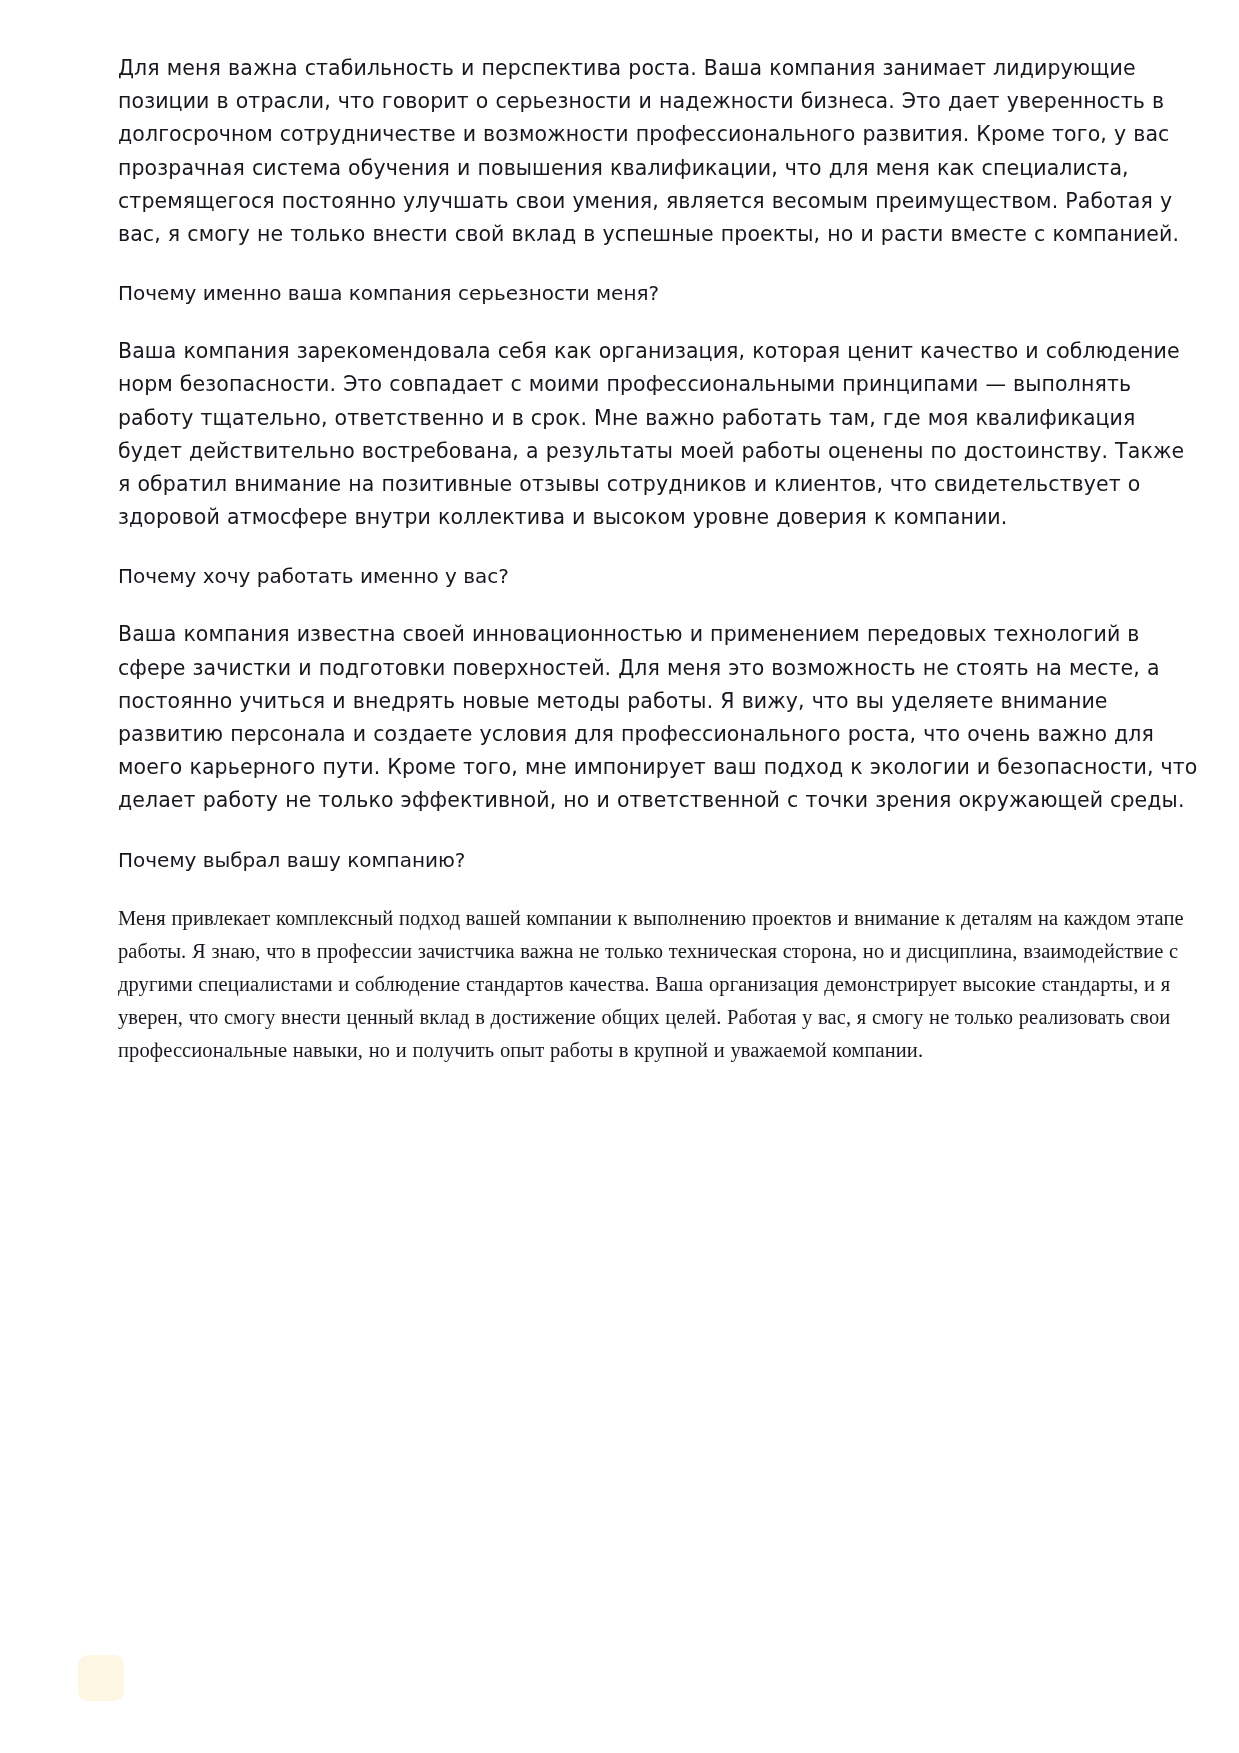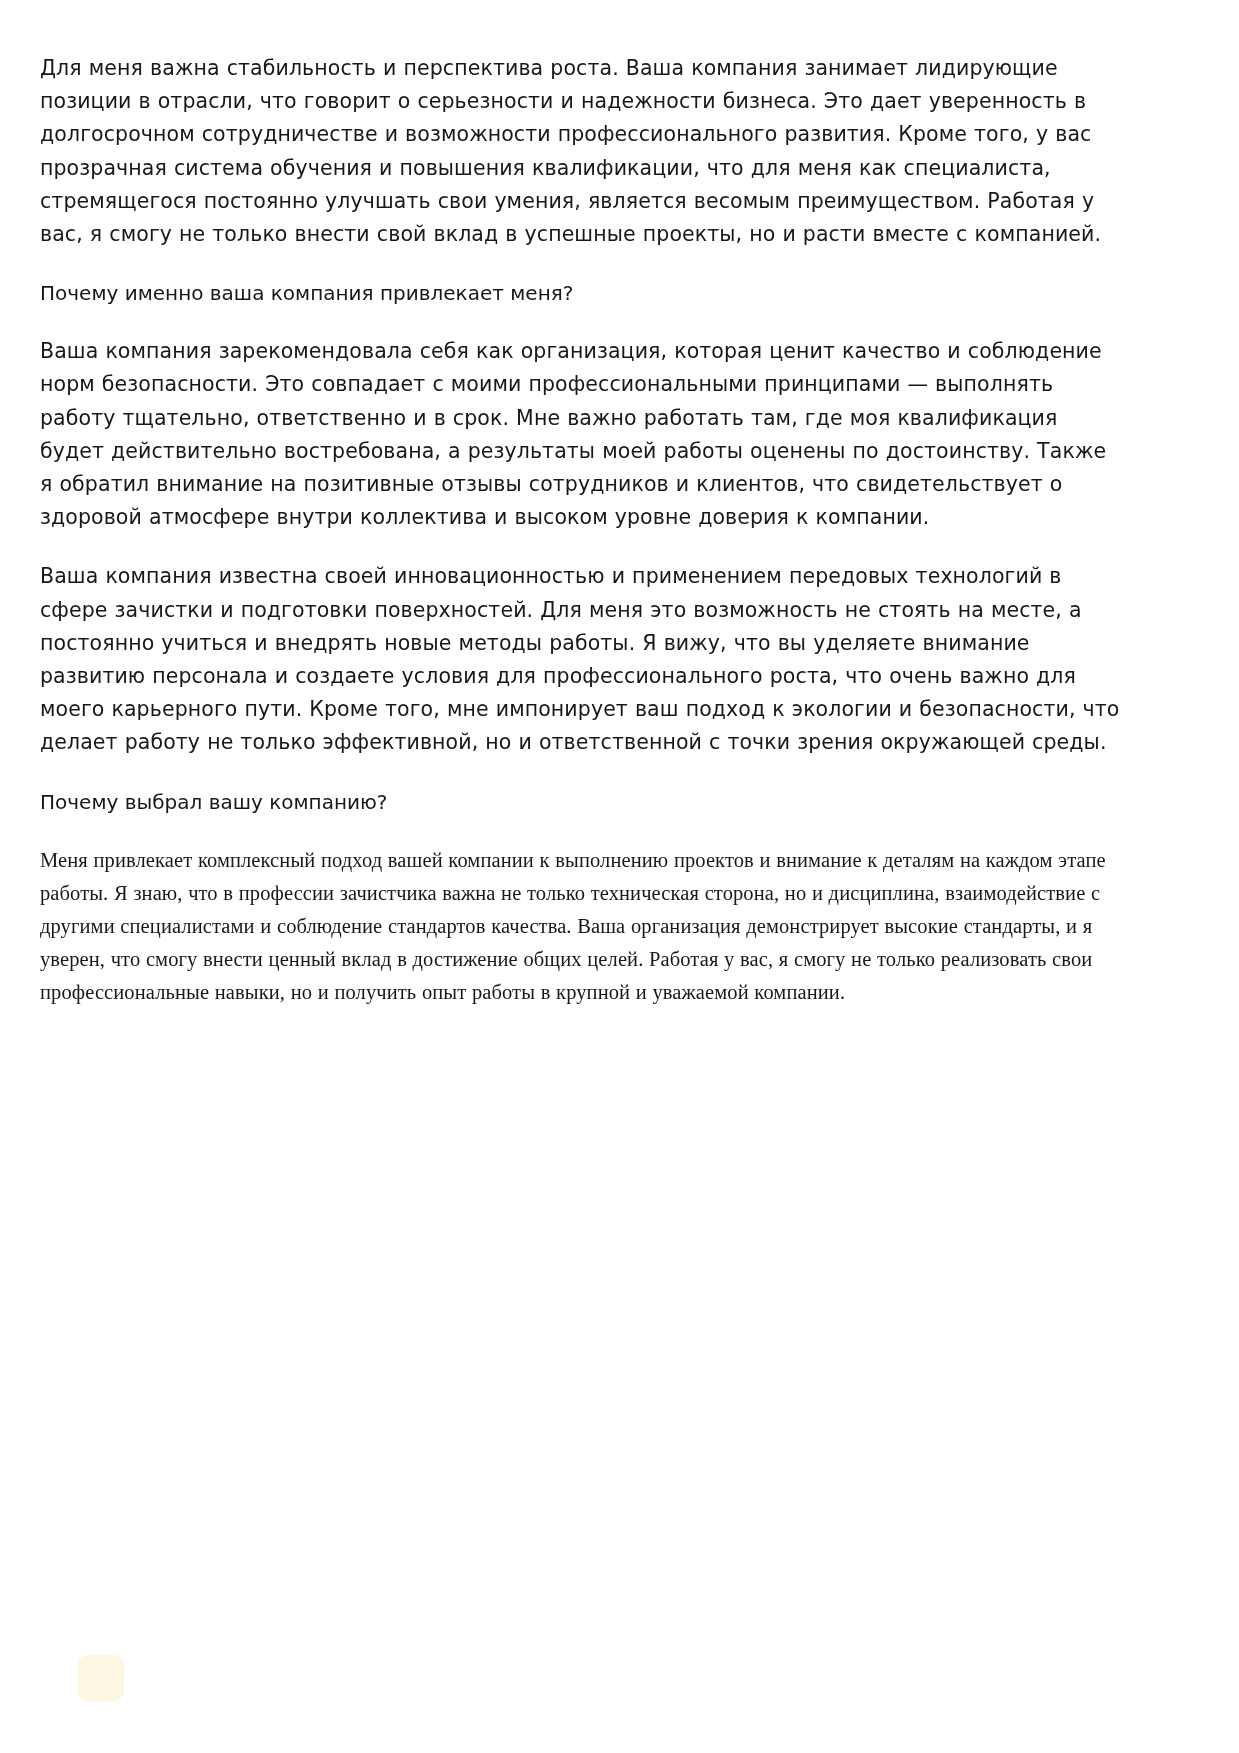--- a/index.html
+++ b/index.html
@@ -16,21 +16,21 @@
     overflow: hidden;
   }
   .page {
     position: absolute;
     top: 0;
     left: 0;
     width: 1239px;
     height: 1753px;
     background: #ffffff;
     box-sizing: border-box;
-    padding: 52px 78px 0 40px;
+    padding: 52px 78px 0 118px;
   }
   .doc-body {
     width: 1080px;
   }
   p.para {
     margin: 0 0 26px 0;
     font-size: 20.5px;
     line-height: 1.62;
     color: #16181d;
     text-align: left;
@@ -58,24 +58,25 @@
   }
 </style>
 </head>
 <body>
 
 <div class="page">
   <div class="doc-body">
 
     <p class="para">Для меня важна стабильность и перспектива роста. Ваша компания занимает лидирующие позиции в отрасли, что говорит о серьезности и надежности бизнеса. Это дает уверенность в долгосрочном сотрудничестве и возможности профессионального развития. Кроме того, у вас прозрачная система обучения и повышения квалификации, что для меня как специалиста, стремящегося постоянно улучшать свои умения, является весомым преимуществом. Работая у вас, я смогу не только внести свой вклад в успешные проекты, но и расти вместе с компанией.</p>
 
-    <p class="question">Почему именно ваша компания привлекает меня?</p>
+    <p class="question">Почему именно ваша компания серьезности меня?</p>
 
     <p class="para">Ваша компания зарекомендовала себя как организация, которая ценит качество и соблюдение норм безопасности. Это совпадает с моими профессиональными принципами — выполнять работу тщательно, ответственно и в срок. Мне важно работать там, где моя квалификация будет действительно востребована, а результаты моей работы оценены по достоинству. Также я обратил внимание на позитивные отзывы сотрудников и клиентов, что свидетельствует о здоровой атмосфере внутри коллектива и высоком уровне доверия к компании.</p>
 
+    <p class="question">Почему хочу работать именно у вас?</p>
 
     <p class="para">Ваша компания известна своей инновационностью и применением передовых технологий в сфере зачистки и подготовки поверхностей. Для меня это возможность не стоять на месте, а постоянно учиться и внедрять новые методы работы. Я вижу, что вы уделяете внимание развитию персонала и создаете условия для профессионального роста, что очень важно для моего карьерного пути. Кроме того, мне импонирует ваш подход к экологии и безопасности, что делает работу не только эффективной, но и ответственной с точки зрения окружающей среды.</p>
 
     <p class="question">Почему выбрал вашу компанию?</p>
 
     <p class="para">Меня привлекает комплексный подход вашей компании к выполнению проектов и внимание к деталям на каждом этапе работы. Я знаю, что в профессии зачистчика важна не только техническая сторона, но и дисциплина, взаимодействие с другими специалистами и соблюдение стандартов качества. Ваша организация демонстрирует высокие стандарты, и я уверен, что смогу внести ценный вклад в достижение общих целей. Работая у вас, я смогу не только реализовать свои профессиональные навыки, но и получить опыт работы в крупной и уважаемой компании.</p>
 
   </div>
 
   <div class="footer-mark"></div>

